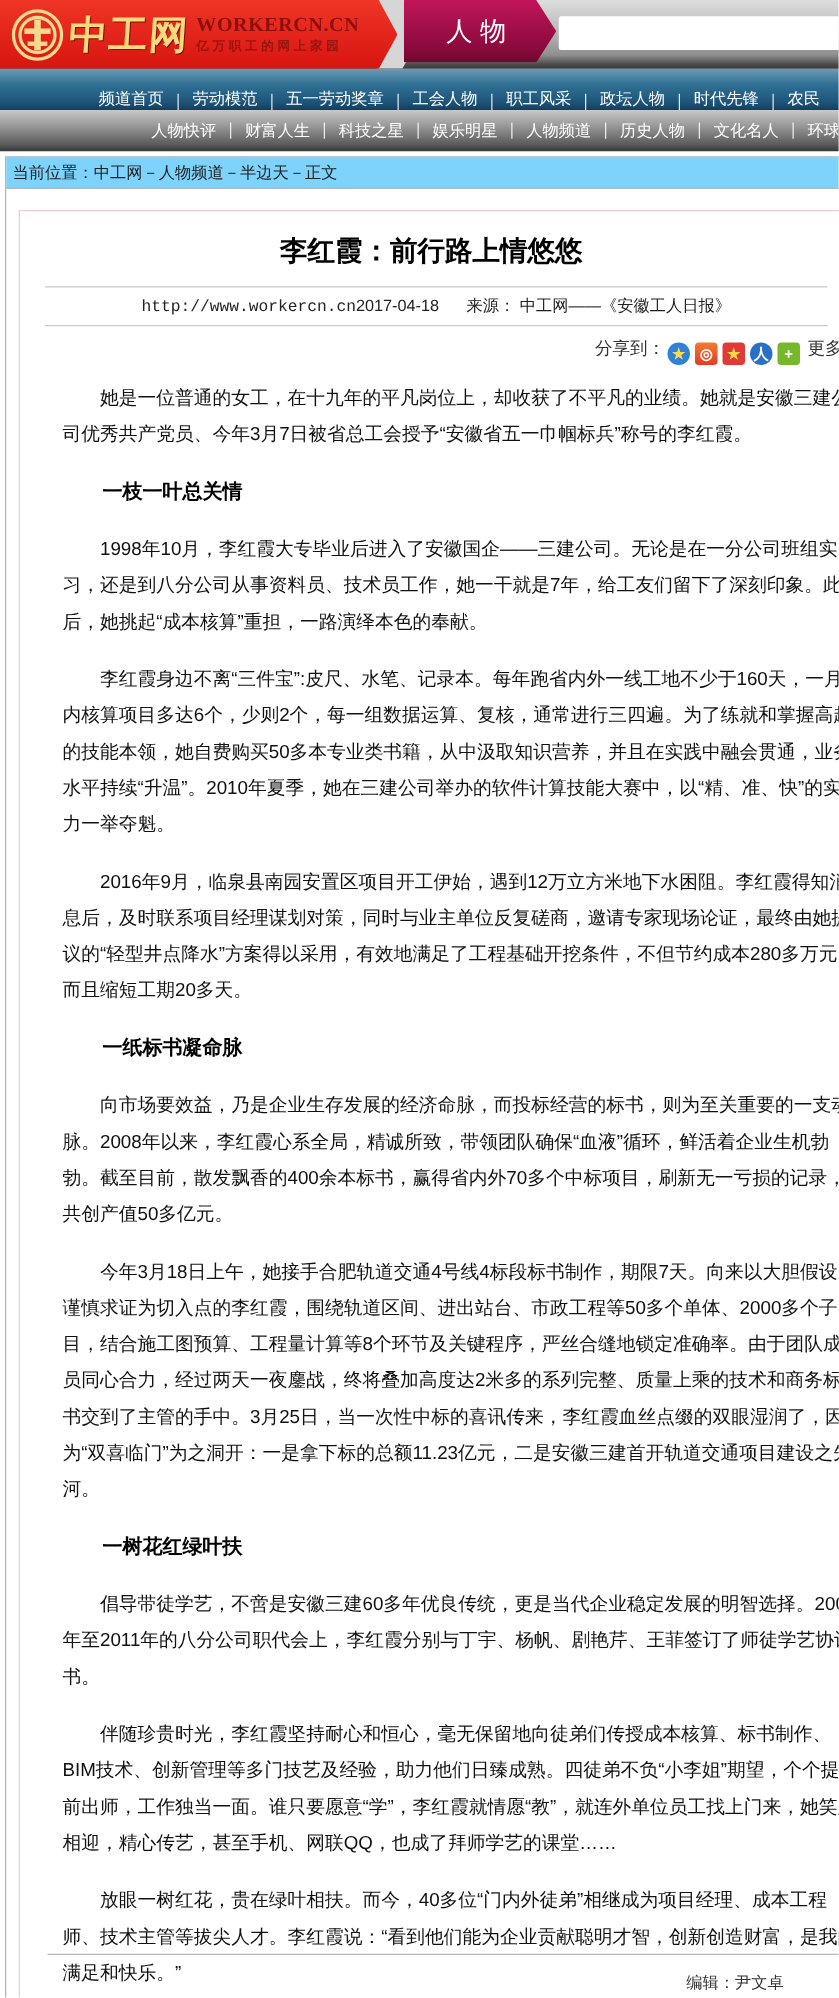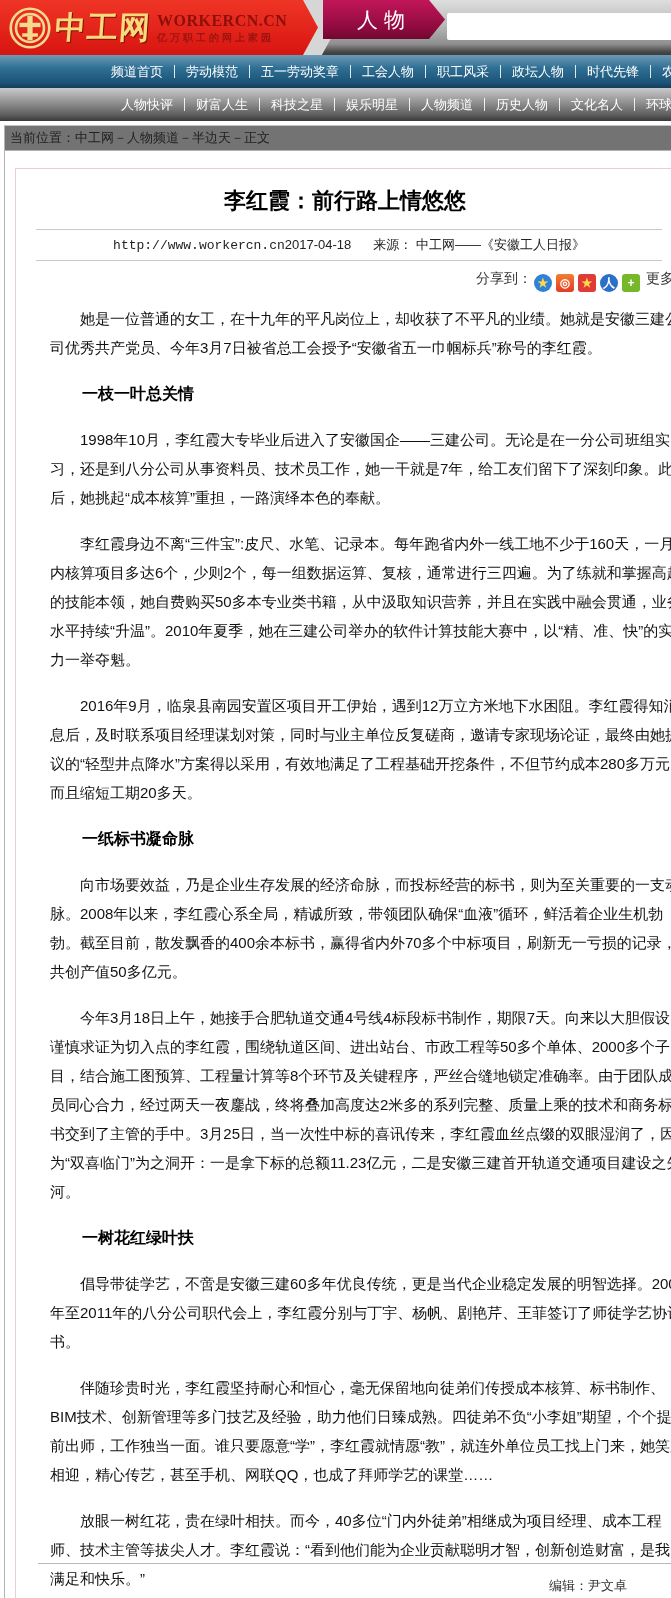--- a/index.html
+++ b/index.html
@@ -13,36 +13,36 @@
     clip-path:polygon(0 0,58% 0,100% 50%,58% 100%,0 100%,40% 50%);}
   .red-banner{position:absolute;left:0;top:0;width:318px;height:55px;display:flex;align-items:center;
     background:linear-gradient(#ef3526,#d71510);
     clip-path:polygon(0 0,calc(100% - 15px) 0,100% 50%,calc(100% - 15px) 100%,0 100%);}
   .emblem{width:42px;height:42px;margin-left:9px;flex:0 0 auto;}
   .site-name{color:#f6da7c;font-size:31px;font-weight:bold;margin-left:4px;
     font-family:"Liberation Serif",serif;text-shadow:1px 1px 0 #7e0a05;transform:skewX(-4deg);letter-spacing:1px;}
   .logo-right{margin-left:6px;line-height:1.1;}
   .domain{color:#8d0f0c;font-weight:bold;font-size:16px;font-family:Liberation Serif, serif;letter-spacing:.5px;}
   .slogan{color:#9a1410;font-size:10px;font-weight:bold;letter-spacing:3px;margin-top:3px;}
-  .channel-badge{position:absolute;left:323px;top:0;width:122px;height:39px;color:#fff;
+  .channel-badge{position:absolute;left:323px;top:0;width:122px;height:50px;color:#fff;
     font-size:21px;letter-spacing:6px;display:flex;align-items:center;justify-content:center;
     background:linear-gradient(#c2165a,#8c0a3d 75%,#6f0730);
     clip-path:polygon(0 0,calc(100% - 16px) 0,100% 50%,calc(100% - 16px) 100%,0 100%);}
   .search-input{position:absolute;left:447px;top:13px;width:300px;height:27px;background:#fff;
     border:0;border-radius:2px;outline:none;font-size:14px;padding:0 8px;box-sizing:border-box;}
   
   .nav{height:33px;display:flex;align-items:center;white-space:nowrap;overflow:hidden;color:#fff;font-size:13px;}
-  .nav-blue{background:linear-gradient(#6d9ab5,#2e6f93 40%,#1d5479 82%,#123e5c);padding-left:100px;}
+  .nav-blue{background:linear-gradient(#6d9ab5,#2e6f93 40%,#1d5479 82%,#123e5c);padding-left:68px;align-items:flex-end;}
   .nav-gray{background:linear-gradient(#c9c9c9,#969696 40%,#5d5d5d 82%,#383838);padding-left:110px;}
   .nav-item{padding:0 11px;cursor:pointer;}
   .nav-sep{width:1px;height:13px;background:rgba(255,255,255,.85);flex:0 0 auto;}
   
   .page-body{margin-left:4px;border-left:1px solid #b3b3b3;height:1475px;position:relative;}
   .breadcrumb{margin-top:4px;border-top:1px solid #c4c4c4;border-bottom:1px solid #b3b3b3;
-    height:24px;line-height:24px;font-size:13px;color:#222;padding-left:5px;background:#737373;}
+    height:24px;line-height:24px;font-size:13px;color:#222;padding-left:5px;background:#7dd3fc;}
   .article{margin:17px 0 0 10px;width:700px;border:1px solid #edccd9;box-sizing:border-box;
     padding-bottom:80px;min-height:1380px;background:#fff;}
   .article-title{text-align:center;font-size:22px;font-weight:bold;color:#000;margin:17px 40px 13px 0;}
   .meta-row{border-top:1px solid #c9c9c9;border-bottom:1px solid #c9c9c9;margin:0 52px 0 20px;
     padding:6px 0;text-align:center;font-size:13px;color:#222;}
   .meta-row .url{font-family:"Liberation Mono",monospace;}
   .meta-row .date{margin-right:22px;}
   .share-row{text-align:right;padding:9px 40px 4px 0;font-size:14px;color:#333;}
   .share-icon{display:inline-block;width:18px;height:18px;border-radius:3px;color:#fff;text-align:center;
     line-height:18px;font-size:12px;margin:0 2px;vertical-align:-4px;cursor:pointer;font-weight:bold;}

